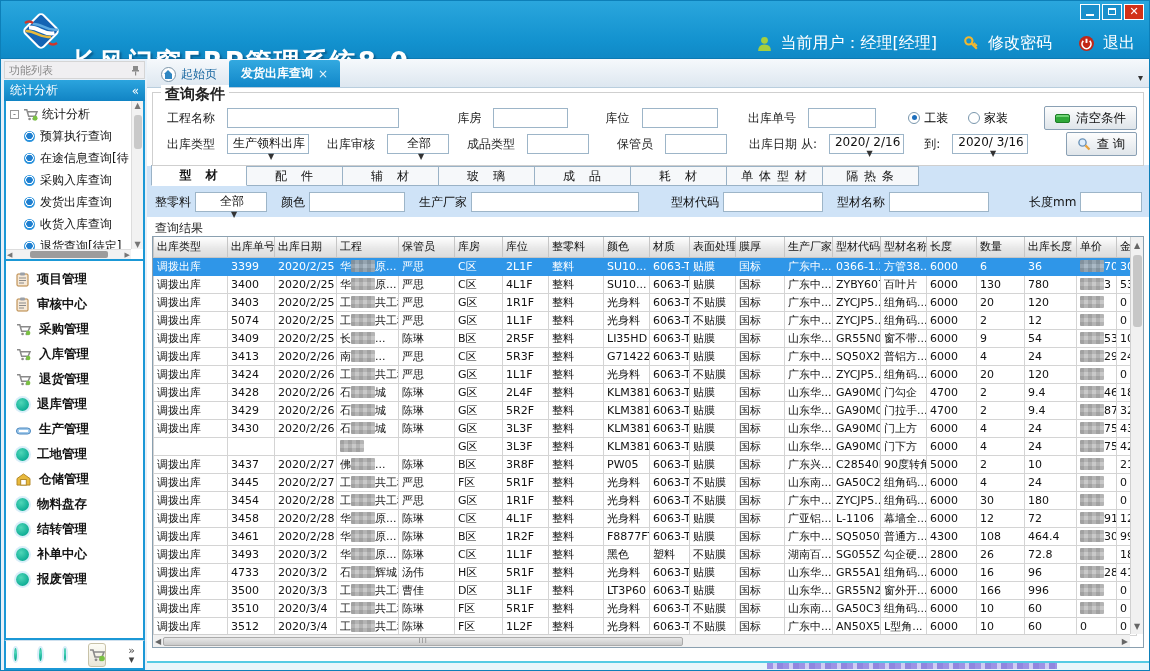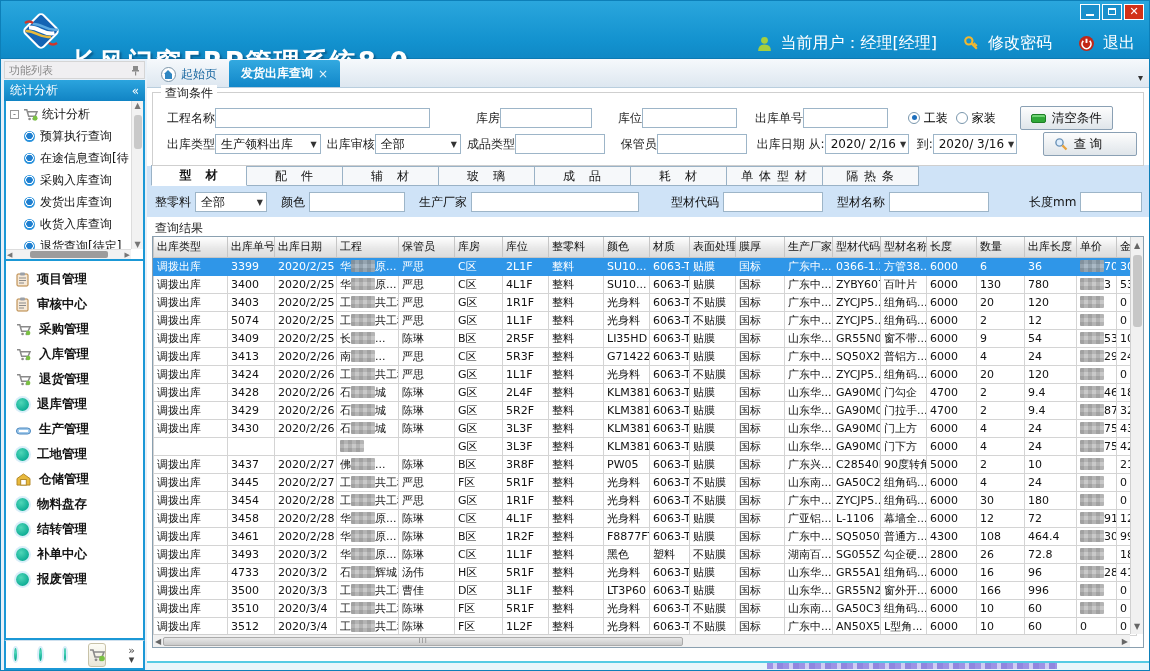--- a/index.html
+++ b/index.html
@@ -62,26 +62,26 @@
   .tab.home { color:#1766a0; }
   .home-ic { width:15px; height:15px; border:1px solid #7a94a8; border-radius:50%; background:#fff; position:relative; }
   .home-ic:before { content:""; position:absolute; left:3px; top:6px; width:7px; height:5px; background:#2f86c2; }
   .home-ic:after { content:""; position:absolute; left:2px; top:2px; border-left:4.5px solid transparent; border-right:4.5px solid transparent; border-bottom:4px solid #2f86c2; }
   .tab.active { background:linear-gradient(#33a9e0,#1187c9); color:#fff; font-weight:bold; border-radius:3px 3px 0 0; height:27px; }
   .tab .close-x { font-weight:normal; opacity:.9; }
   .tabbar-caret { position:absolute; right:6px; bottom:4px; color:#333; font-size:10px; }
 
   
   .query-wrap { position:relative; border:1px solid #cfcfcf; margin:4px 5px 0 5px; padding:12px 6px 6px 6px; height:74px; }
-  .query-legend { position:absolute; top:-8px; left:8px; background:#fff; padding:0 4px; font-size:12px; color:#222; }
-  .qrow { display:flex; align-items:center; height:26px; gap:0; white-space:nowrap; }
+  .query-legend { position:absolute; top:-8px; left:8px; background:#fff; padding:0 4px; font-size:15px; color:#222;font-weight:bold; }
+  .qrow { display:flex; align-items:center; height:26px; gap:12px; white-space:nowrap; }
   .qrow label { font-size:12px; color:#222; margin-left:8px; }
   .tbox { border:1px solid #9db5c8; background:#fff; height:20px; display:inline-block; }
   .combo { border:1px solid #9db5c8; background:#fff; height:20px; display:inline-flex; align-items:center;
-    justify-content:space-between; padding:0 3px 0 5px; font-size:12px; color:#111; }
+    justify-content:space-between; padding:0 3px 0 5px; font-size:12px; color:#111;flex-direction:column; }
   .combo .car { font-size:8px; color:#333; margin-left:4px; }
   .radio { width:12px; height:12px; border-radius:50%; border:1px solid #7a97ad; background:#fff; display:inline-block; position:relative; vertical-align:-2px; }
   .radio.sel:before { content:""; position:absolute; left:2.5px; top:2.5px; width:5px; height:5px; border-radius:50%; background:#1d6fbd; }
   .btn { display:inline-flex; align-items:center; gap:6px; border:1px solid #8aa0b4; border-radius:2px;
     background:linear-gradient(#fdfdfd,#dfe5ea); height:24px; padding:0 10px; font-size:12.5px; color:#111; cursor:pointer; }
   .clear-ic { width:15px; height:9px; background:#2fa838; border:1px solid #1d7d26; border-radius:2px; box-shadow:inset 0 2px 0 #6fd375; }
 
   
   .mat-strip { display:flex; align-items:flex-end; height:21px; background:#cfe3f7; border-bottom:1px solid #cfe3f7; padding-left:4px; }
   .mat-tab { width:96px; height:20px; background:#f6f8fa; border:1px solid #9ab2c6; border-left:none; font-size:12px;

